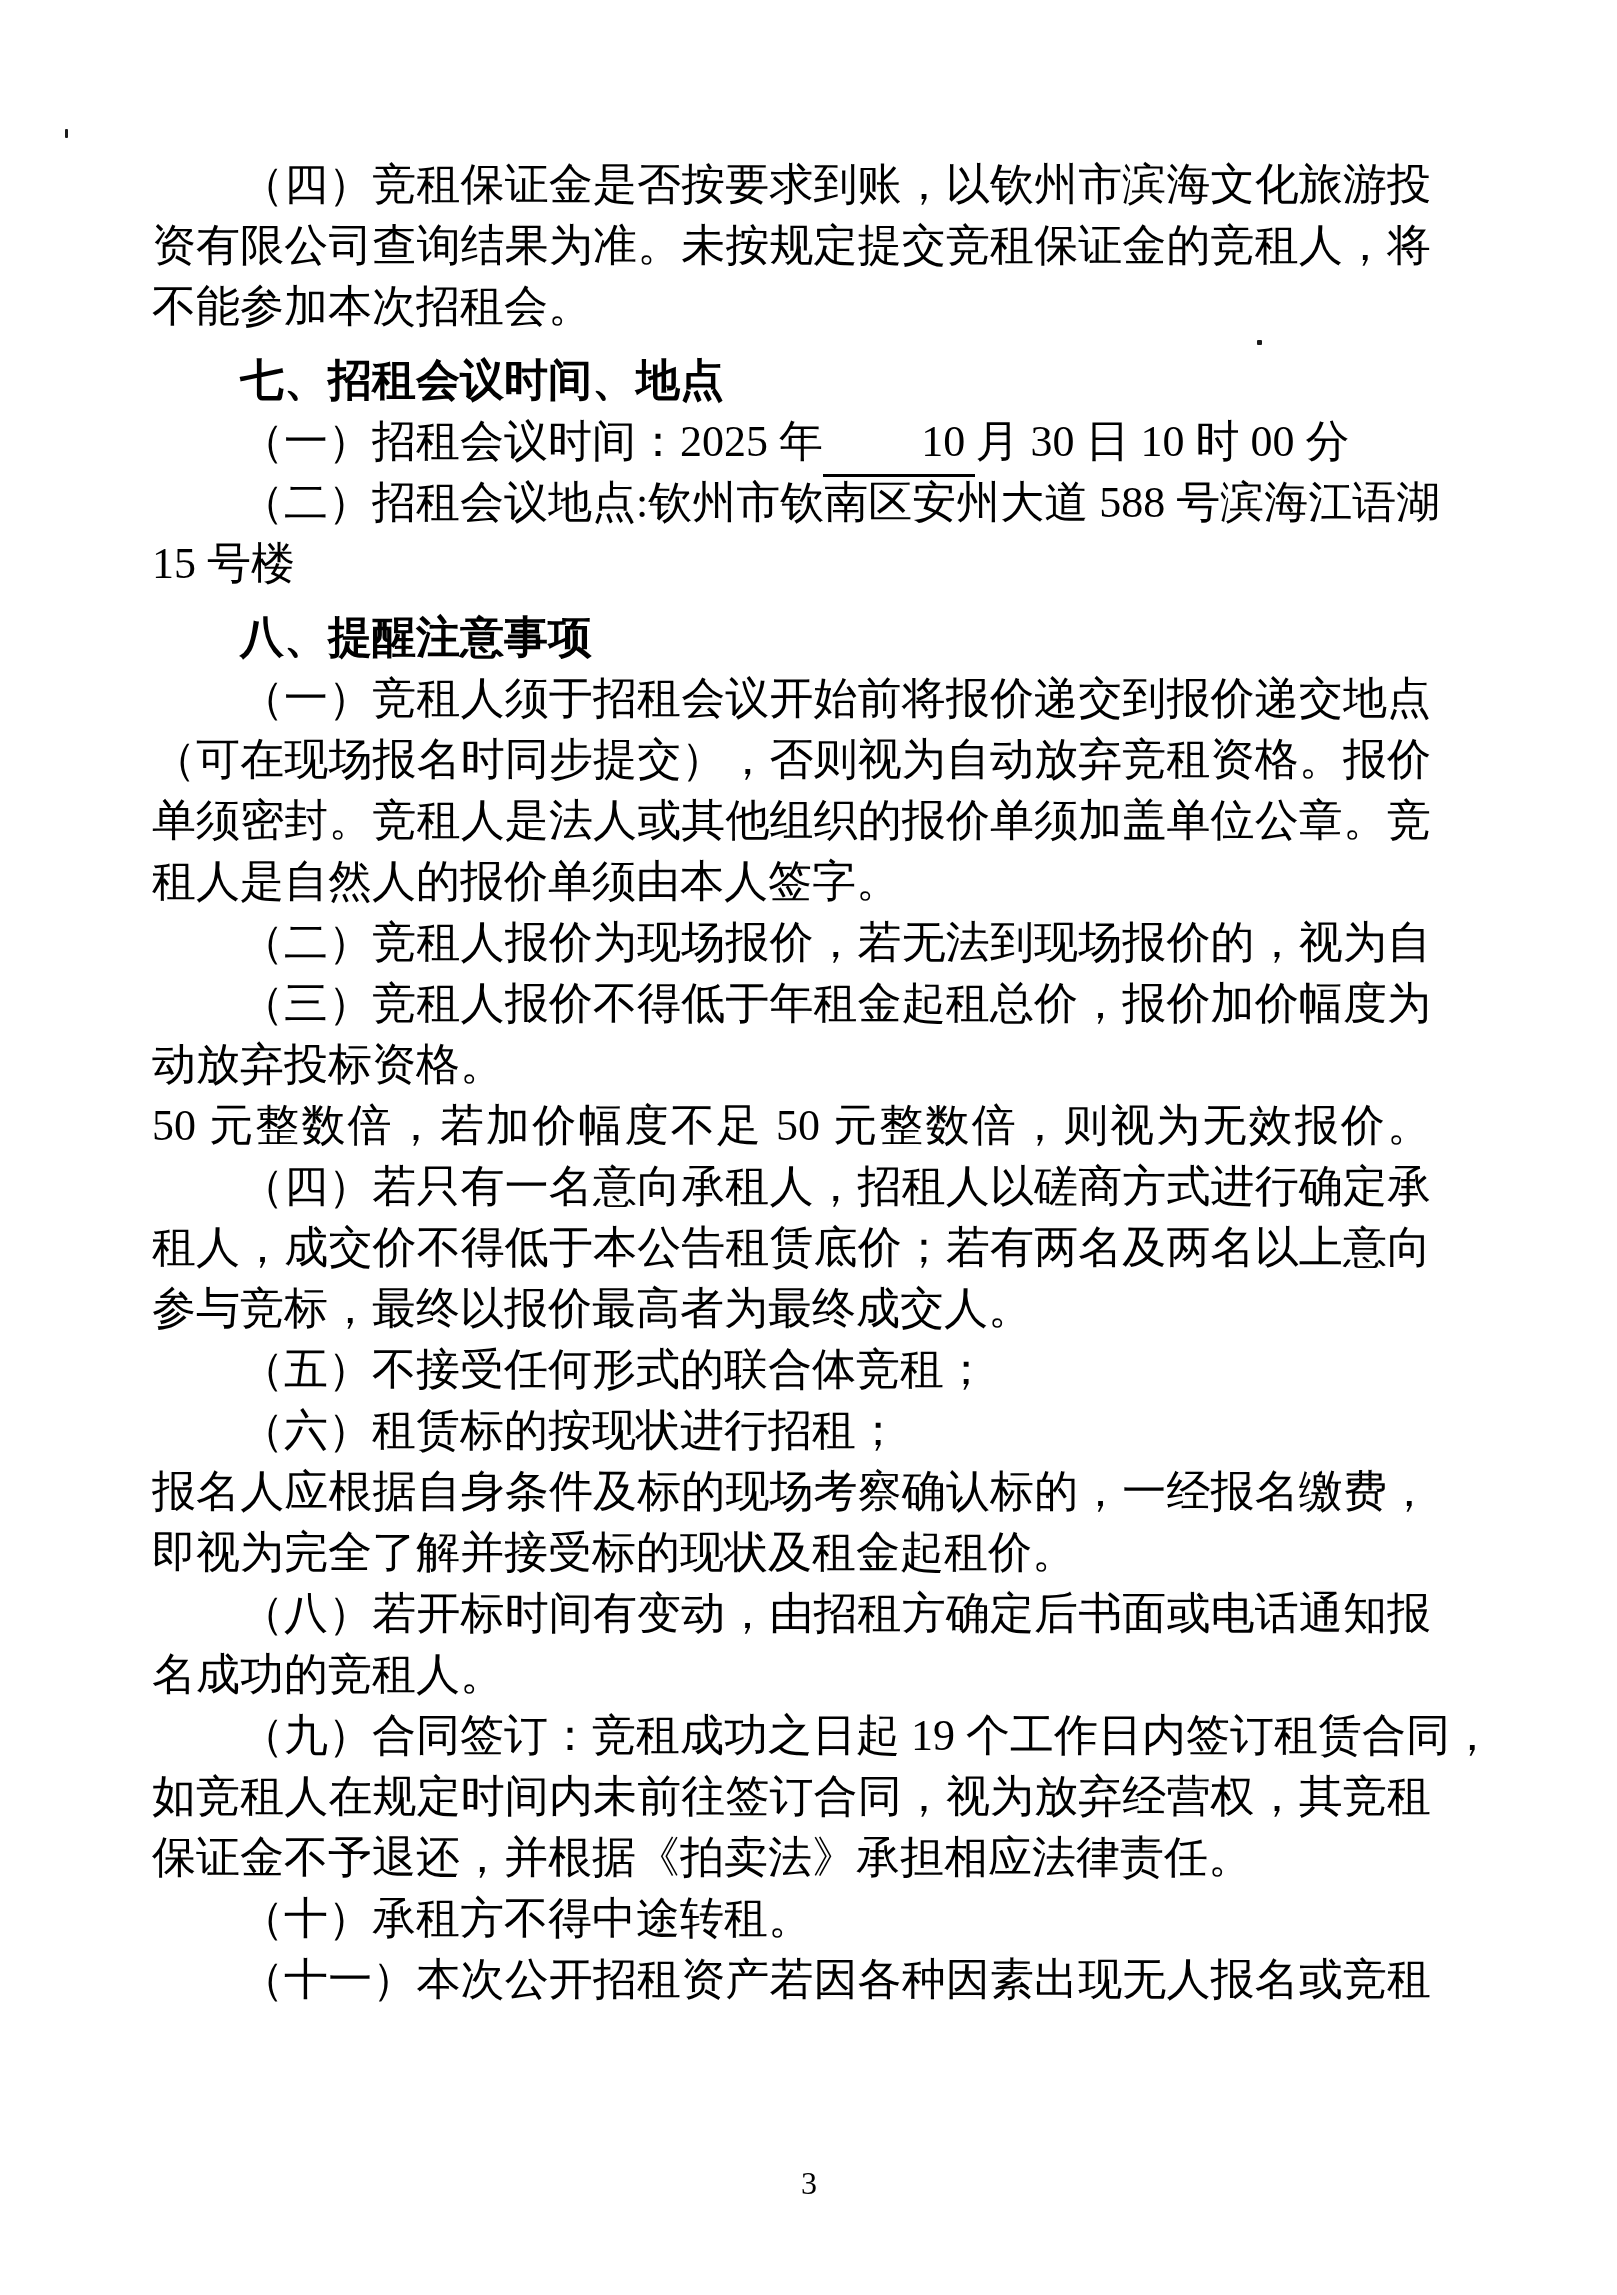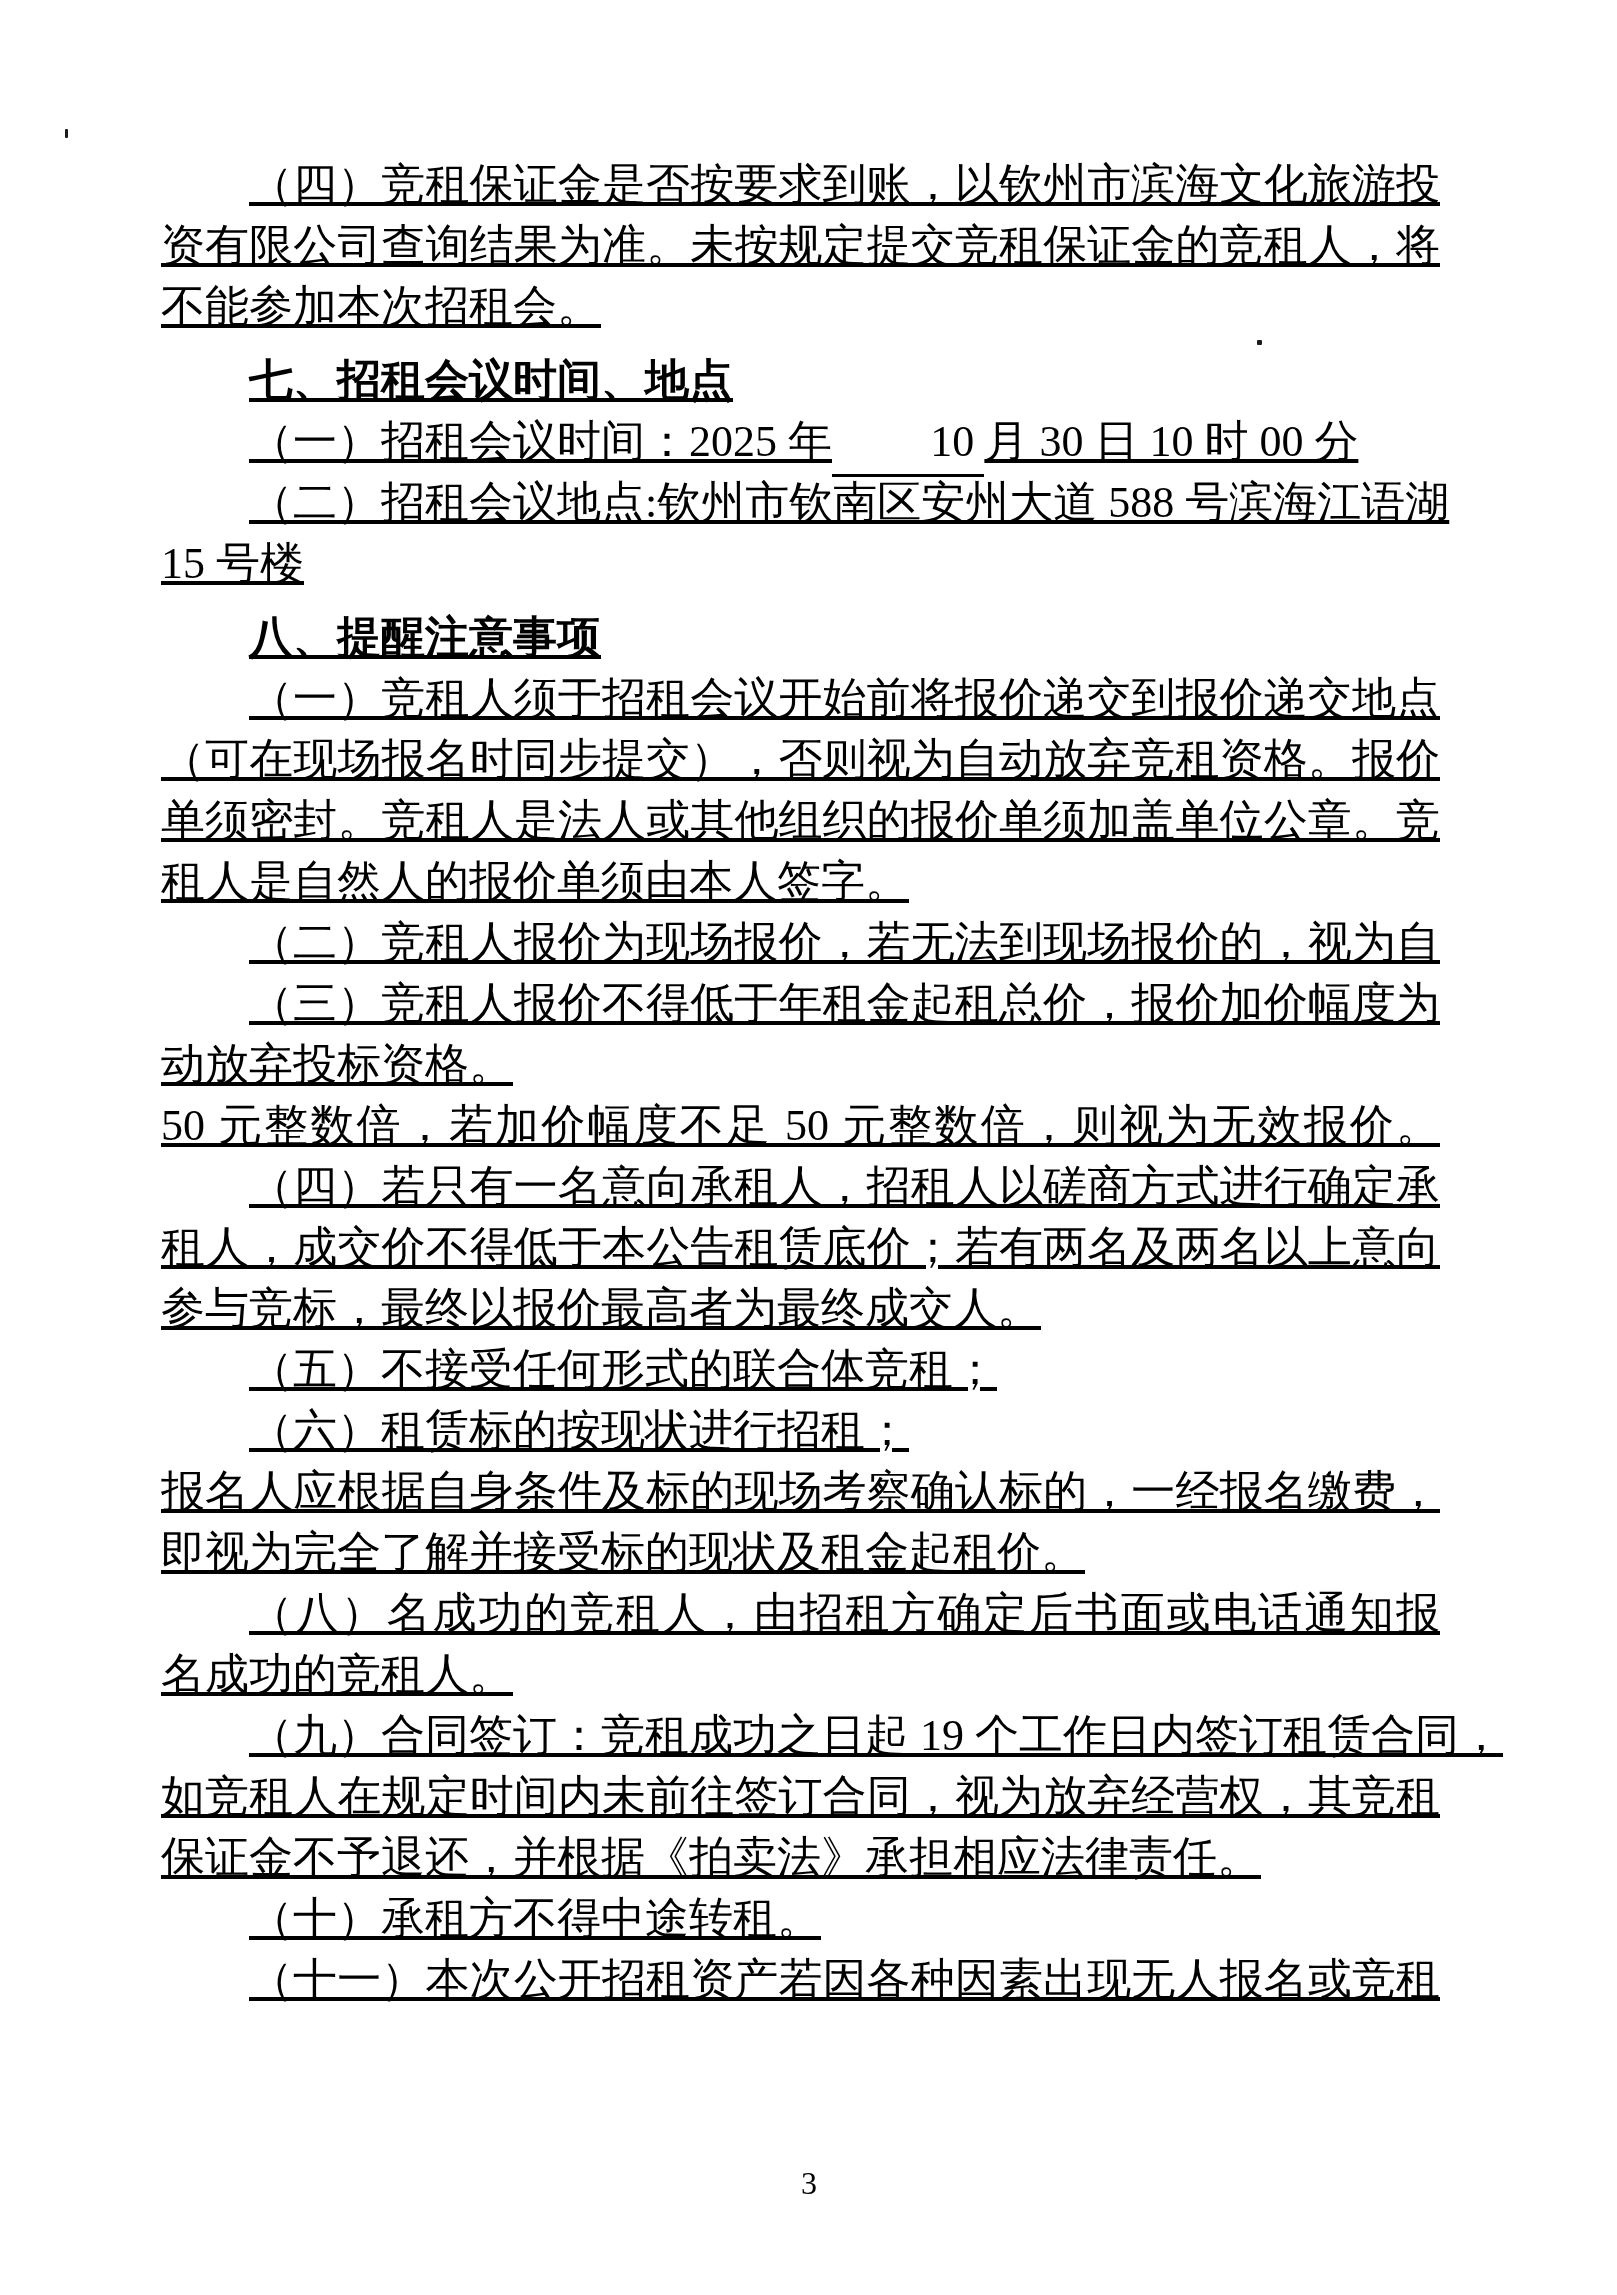--- a/index.html
+++ b/index.html
@@ -17,24 +17,23 @@
   .page {
     position: absolute;
     left: 0; top: 0;
     width: 1618px;
     height: 2295px;
     background: #ffffff;
     overflow: hidden;
   }
   .content {
     position: absolute;
-    left: 161px;
+    left: 152px;
     top: 154px;
     width: 1279px;
-    text-decoration: underline;
   }
   .line {
     font-size: 44px;
     line-height: 61px;
     height: 61px;
     white-space: pre;
     text-align: justify;
     text-align-last: justify;
     letter-spacing: 0;
     color: #000000;
@@ -94,21 +93,21 @@
       <div class="line indent">（三）竞租人报价不得低于年租金起租总价，报价加价幅度为</div>
       <div class="line short">动放弃投标资格。</div>
       <div class="line">50 元整数倍，若加价幅度不足 50 元整数倍，则视为无效报价。</div>
       <div class="line indent">（四）若只有一名意向承租人，招租人以磋商方式进行确定承</div>
       <div class="line">租人，成交价不得低于本公告租赁底价；若有两名及两名以上意向</div>
       <div class="line short">参与竞标，最终以报价最高者为最终成交人。</div>
       <div class="line indent short">（五）不接受任何形式的联合体竞租；</div>
       <div class="line indent short">（六）租赁标的按现状进行招租；</div>
       <div class="line">报名人应根据自身条件及标的现场考察确认标的，一经报名缴费，</div>
       <div class="line short">即视为完全了解并接受标的现状及租金起租价。</div>
-      <div class="line indent">（八）名成功的竞租人，由招租方确定后书面或电话通知报</div>
+      <div class="line indent">（八）若开标时间有变动，由招租方确定后书面或电话通知报</div>
       <div class="line short">名成功的竞租人。</div>
       <div class="line indent">（九）合同签订：竞租成功之日起 19 个工作日内签订租赁合同，</div>
       <div class="line">如竞租人在规定时间内未前往签订合同，视为放弃经营权，其竞租</div>
       <div class="line short">保证金不予退还，并根据《拍卖法》承担相应法律责任。</div>
       <div class="line indent short">（十）承租方不得中途转租。</div>
       <div class="line indent">（十一）本次公开招租资产若因各种因素出现无人报名或竞租</div>
     </div>
   <div class="page-number">3</div>
 <div class="speck" style="left: 65px; top: 129px; width: 3.1px; height: 9.2px;"></div>
     <div class="speck" style="left: 1257px; top: 340px; width: 5.1px; height: 5.1px;"></div>

